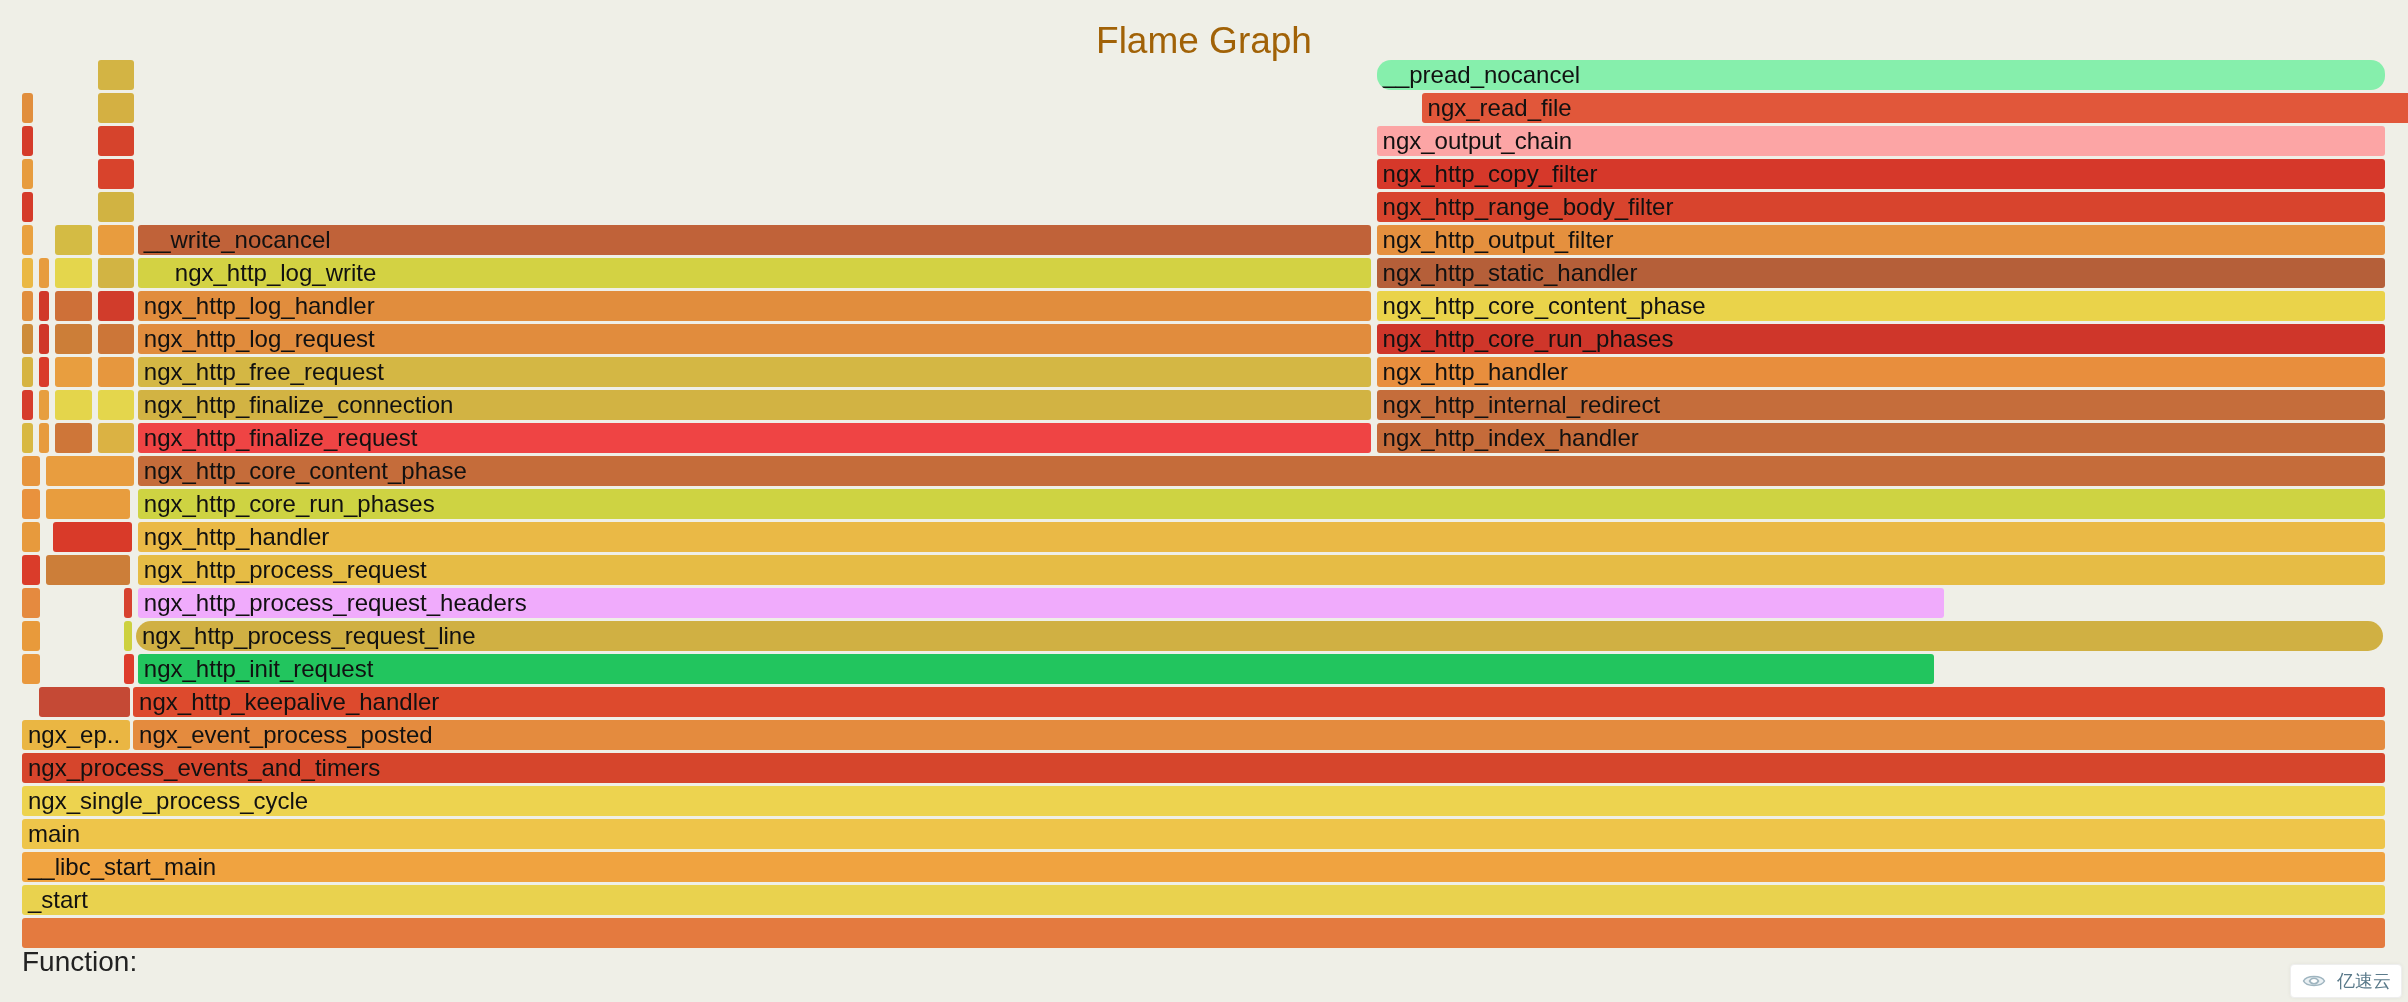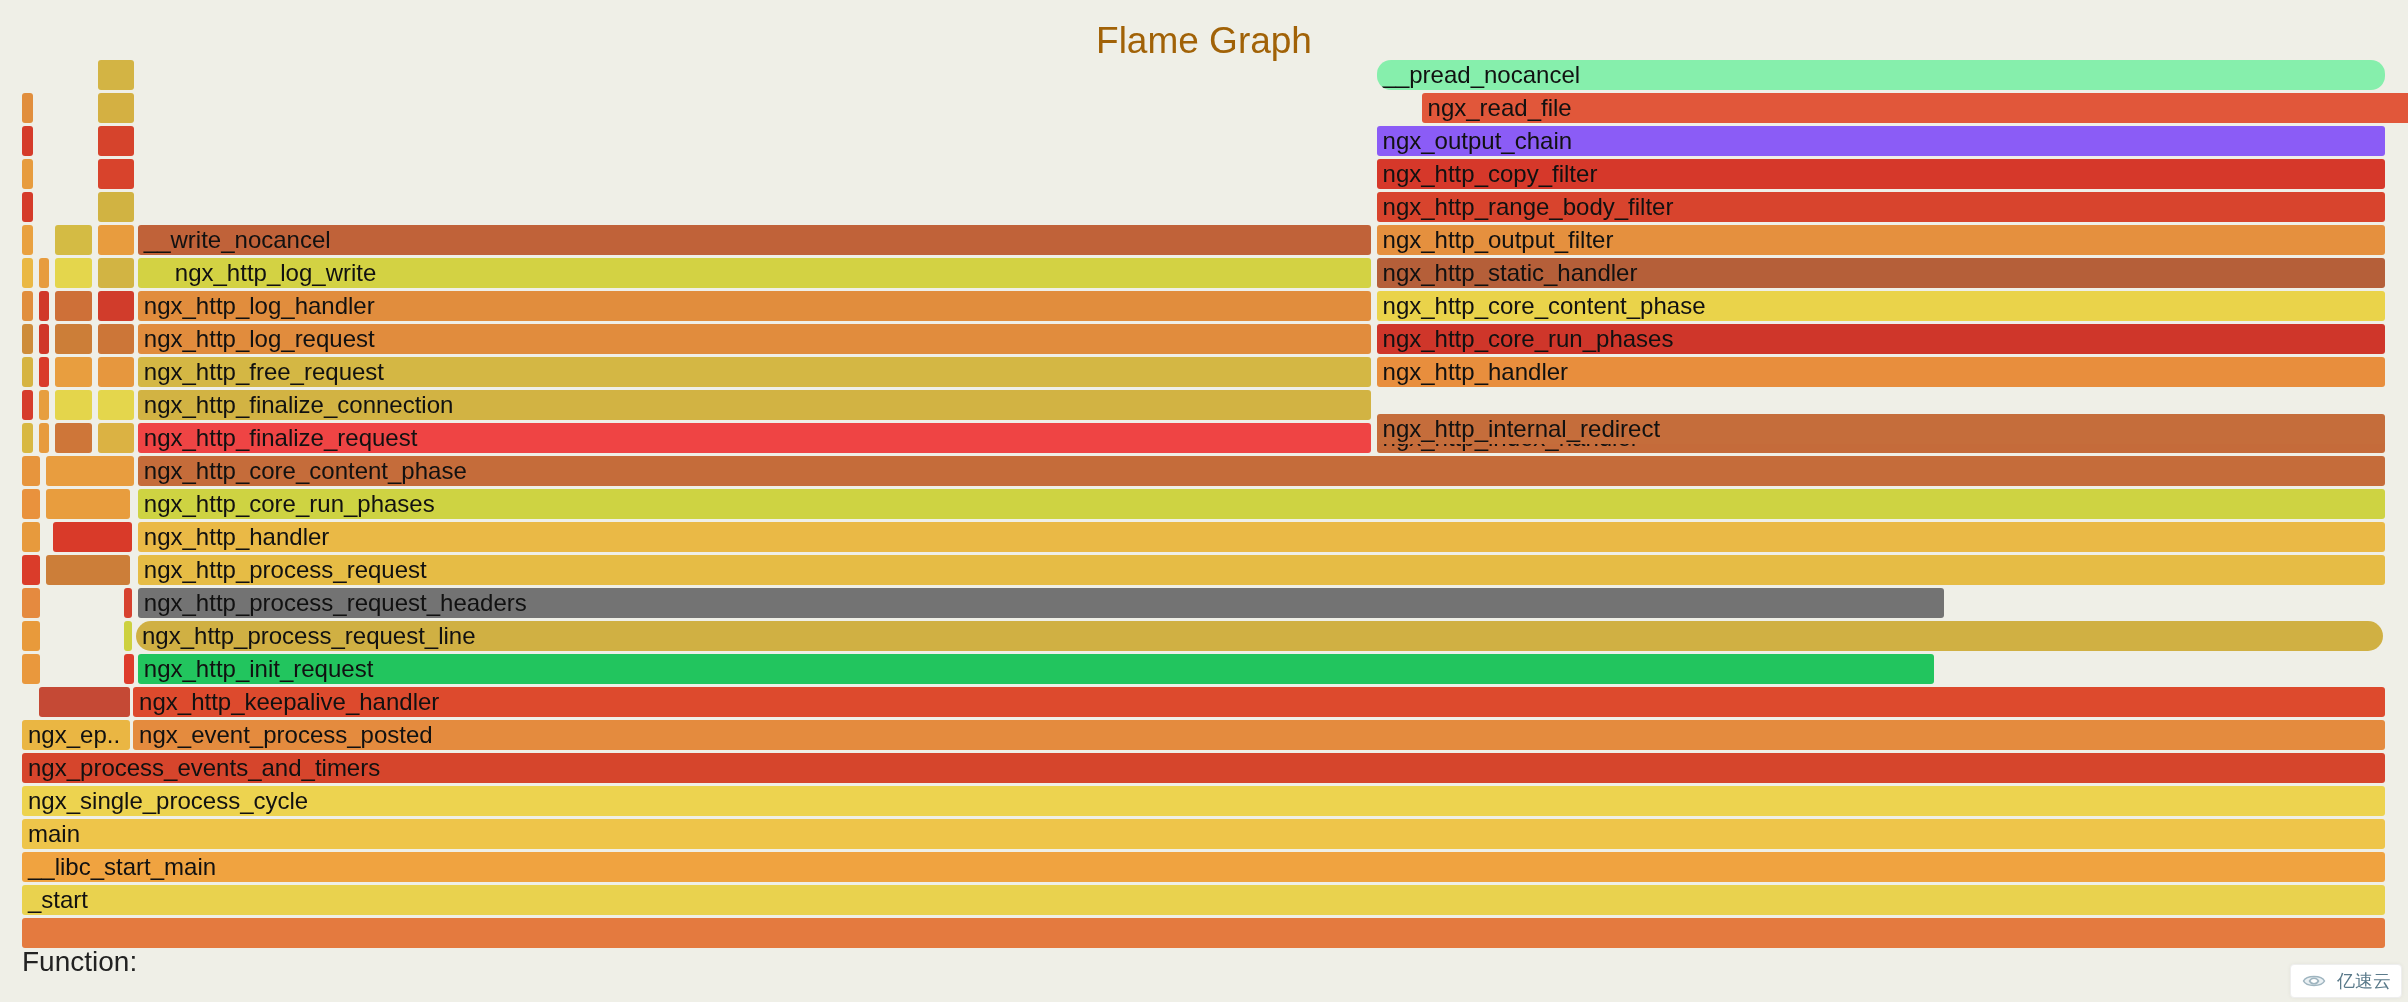--- a/index.html
+++ b/index.html
@@ -76,21 +76,21 @@
       <div class="frame" style="left: 38.548px; width: 91.196px; top: 687px; background: rgb(197, 73, 53);"></div>
       <div class="frame" style="left: 133.108px; width: 2251.89px; top: 687px; background: rgb(221, 74, 45);"><span>ngx_http_keepalive_handler</span></div>
       <div class="frame" style="left: 22px; width: 17.912px; top: 654px; background: rgb(233, 152, 61);"></div>
       <div class="frame" style="left: 123.652px; width: 10.82px; top: 654px; background: rgb(222, 60, 44);"></div>
       <div class="frame" style="left: 137.836px; width: 1796px; top: 654px; background: #22c55e;"><span>ngx_http_init_request</span></div>
       <div class="frame" style="left: 22px; width: 17.912px; top: 621px; background: rgb(232, 154, 59);"></div>
       <div class="frame" style="left: 123.652px; width: 8.456px; top: 621px; background: rgb(205, 209, 63);"></div>
       <div class="frame" style="left: 136px; width: 2247.16px; top: 621px; background: rgb(208, 176, 67); border-radius: 15px;"><span>ngx_http_process_request_line</span></div>
       <div class="frame" style="left: 22px; width: 17.912px; top: 588px; background: rgb(229, 138, 63);"></div>
       <div class="frame" style="left: 123.652px; width: 8.456px; top: 588px; background: rgb(215, 66, 47);"></div>
-      <div class="frame" style="left: 137.836px; width: 1806px; top: 588px; background: #737373;"><span>ngx_http_process_request_headers</span></div>
+      <div class="frame" style="left: 137.836px; width: 1806px; top: 588px; background: #f0abfc;"><span>ngx_http_process_request_headers</span></div>
       <div class="frame" style="left: 22px; width: 17.912px; top: 555px; background: rgb(218, 60, 42);"></div>
       <div class="frame" style="left: 45.64px; width: 84.104px; top: 555px; background: rgb(204, 126, 57);"></div>
       <div class="frame" style="left: 137.836px; width: 2247.16px; top: 555px; background: rgb(230, 188, 69);"><span>ngx_http_process_request</span></div>
       <div class="frame" style="left: 22px; width: 17.912px; top: 522px; background: rgb(231, 154, 61);"></div>
       <div class="frame" style="left: 52.732px; width: 79.376px; top: 522px; background: rgb(217, 58, 41);"></div>
       <div class="frame" style="left: 137.836px; width: 2247.16px; top: 522px; background: rgb(234, 185, 70);"><span>ngx_http_handler</span></div>
       <div class="frame" style="left: 22px; width: 17.912px; top: 489px; background: rgb(233, 146, 61);"></div>
       <div class="frame" style="left: 45.64px; width: 84.104px; top: 489px; background: rgb(232, 157, 62);"></div>
       <div class="frame" style="left: 137.836px; width: 2247.16px; top: 489px; background: rgb(206, 211, 66);"><span>ngx_http_core_run_phases</span></div>
       <div class="frame" style="left: 22px; width: 17.912px; top: 456px; background: rgb(231, 149, 61);"></div>
@@ -100,21 +100,21 @@
       <div class="frame" style="left: 38.548px; width: 10.82px; top: 423px; background: rgb(231, 155, 62);"></div>
       <div class="frame" style="left: 55.096px; width: 36.824px; top: 423px; background: rgb(206, 118, 57);"></div>
       <div class="frame" style="left: 97.648px; width: 36.824px; top: 423px; background: rgb(219, 178, 67);"></div>
       <div class="frame" style="left: 137.836px; width: 1233.01px; top: 423px; background: #ef4444;"><span>ngx_http_finalize_request</span></div>
       <div class="frame" style="left: 1376.57px; width: 1008.43px; top: 423px; background: rgb(197, 107, 58);"><span>ngx_http_index_handler</span></div>
       <div class="frame" style="left: 22px; width: 10.82px; top: 390px; background: rgb(214, 60, 44);"></div>
       <div class="frame" style="left: 38.548px; width: 10.82px; top: 390px; background: rgb(231, 158, 62);"></div>
       <div class="frame" style="left: 55.096px; width: 36.824px; top: 390px; background: rgb(228, 213, 75);"></div>
       <div class="frame" style="left: 97.648px; width: 36.824px; top: 390px; background: rgb(228, 214, 76);"></div>
       <div class="frame" style="left: 137.836px; width: 1233.01px; top: 390px; background: rgb(210, 179, 67);"><span>ngx_http_finalize_connection</span></div>
-      <div class="frame" style="left: 1376.57px; width: 1008.43px; top: 390px; background: rgb(197, 109, 59); margin-top: 24px;"><span>ngx_http_internal_redirect</span></div>
+      <div class="frame" style="left: 1376.57px; width: 1008.43px; top: 390px; background: rgb(197, 109, 59);"><span>ngx_http_internal_redirect</span></div>
       <div class="frame" style="left: 22px; width: 10.82px; top: 357px; background: rgb(214, 180, 66);"></div>
       <div class="frame" style="left: 38.548px; width: 10.82px; top: 357px; background: rgb(217, 59, 42);"></div>
       <div class="frame" style="left: 55.096px; width: 36.824px; top: 357px; background: rgb(232, 158, 63);"></div>
       <div class="frame" style="left: 97.648px; width: 36.824px; top: 357px; background: rgb(230, 151, 62);"></div>
       <div class="frame" style="left: 137.836px; width: 1233.01px; top: 357px; background: rgb(212, 183, 68);"><span>ngx_http_free_request</span></div>
       <div class="frame" style="left: 1376.57px; width: 1008.43px; top: 357px; background: rgb(232, 142, 61);"><span>ngx_http_handler</span></div>
       <div class="frame" style="left: 22px; width: 10.82px; top: 324px; background: rgb(206, 140, 58);"></div>
       <div class="frame" style="left: 38.548px; width: 10.82px; top: 324px; background: rgb(208, 55, 41);"></div>
       <div class="frame" style="left: 55.096px; width: 36.824px; top: 324px; background: rgb(204, 126, 56);"></div>
       <div class="frame" style="left: 97.648px; width: 36.824px; top: 324px; background: rgb(204, 118, 56);"></div>
@@ -138,21 +138,21 @@
       <div class="frame" style="left: 137.836px; width: 1233.01px; top: 225px; background: rgb(192, 98, 57);"><span>__write_nocancel</span></div>
       <div class="frame" style="left: 1376.57px; width: 1008.43px; top: 225px; background: rgb(229, 144, 62);"><span>ngx_http_output_filter</span></div>
       <div class="frame" style="left: 22px; width: 10.82px; top: 192px; background: rgb(213, 59, 42);"></div>
       <div class="frame" style="left: 97.648px; width: 36.824px; top: 192px; background: rgb(209, 179, 66);"></div>
       <div class="frame" style="left: 1376.57px; width: 1008.43px; top: 192px; background: rgb(216, 68, 45);"><span>ngx_http_range_body_filter</span></div>
       <div class="frame" style="left: 22px; width: 10.82px; top: 159px; background: rgb(231, 156, 62);"></div>
       <div class="frame" style="left: 97.648px; width: 36.824px; top: 159px; background: rgb(216, 67, 44);"></div>
       <div class="frame" style="left: 1376.57px; width: 1008.43px; top: 159px; background: rgb(214, 56, 42);"><span>ngx_http_copy_filter</span></div>
       <div class="frame" style="left: 22px; width: 10.82px; top: 126px; background: rgb(213, 59, 42);"></div>
       <div class="frame" style="left: 97.648px; width: 36.824px; top: 126px; background: rgb(214, 67, 44);"></div>
-      <div class="frame" style="left: 1376.57px; width: 1008.43px; top: 126px; background: #8b5cf6;"><span>ngx_output_chain</span></div>
+      <div class="frame" style="left: 1376.57px; width: 1008.43px; top: 126px; background: #fca5a5;"><span>ngx_output_chain</span></div>
       <div class="frame" style="left: 22px; width: 10.82px; top: 93px; background: rgb(225, 142, 61);"></div>
       <div class="frame" style="left: 97.648px; width: 36.824px; top: 93px; background: rgb(212, 176, 66);"></div>
       <div class="frame" style="left: 1376.57px; width: 1008.43px; top: 93px; background: rgb(225, 87, 58); margin-left: 45px;"><span>ngx_read_file</span></div>
       <div class="frame" style="left: 97.648px; width: 36.824px; top: 60px; background: rgb(211, 180, 68);"></div>
       <div class="frame" style="left: 1376.57px; width: 1008.43px; top: 60px; background: #86efac; border-radius: 14px;"><span>__pread_nocancel</span></div>
     </div>
   <div class="footer">Function:</div>
   <div class="yisu">
     <svg viewBox="0 0 40 28" fill="none">
       <path d="M6 14c4-8 24-8 28 0-4 8-24 8-28 0z" stroke="#9fb5c0" stroke-width="2" fill="#eaf0f3"></path>

